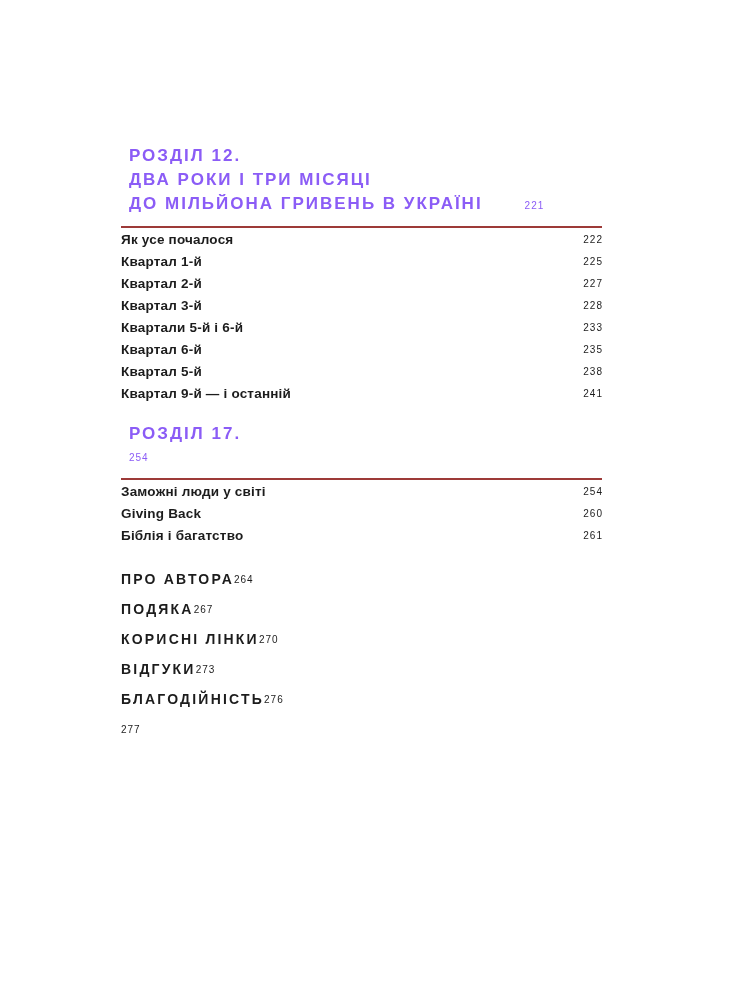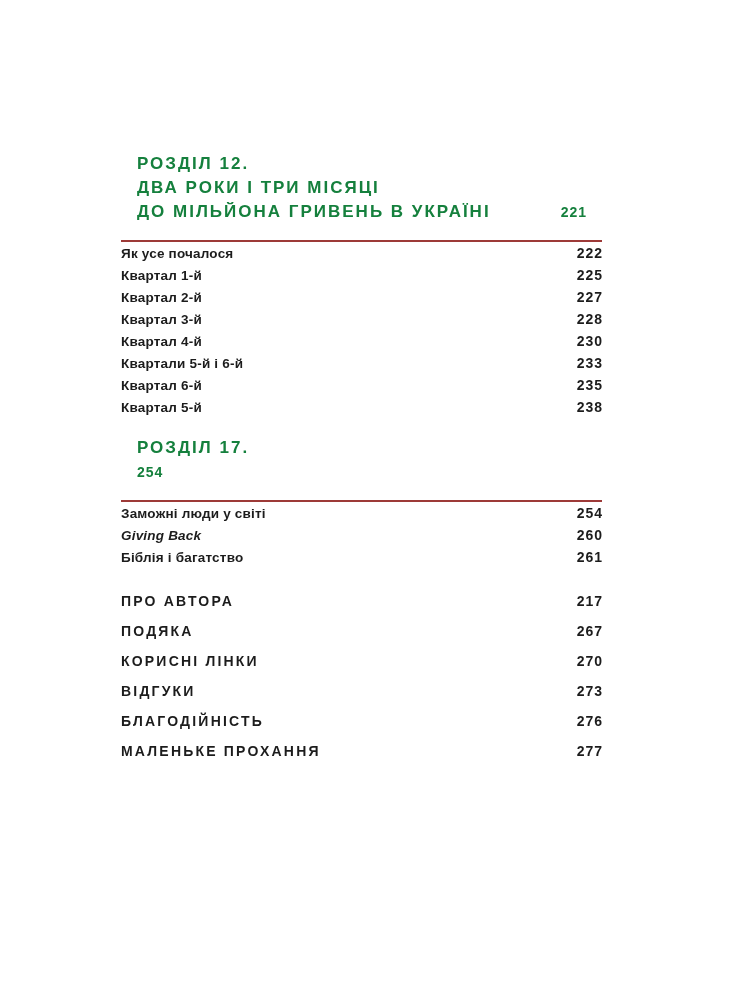--- a/index.html
+++ b/index.html
@@ -11,37 +11,36 @@
     position:relative;
     overflow:hidden;
   }
   .toc{
     position:absolute;
     left:121px;top:136px;
     width:481px;
   }
   
   .ch-head{
-    margin:16px;
+    margin:8px;
     font-size:17px;
     font-weight:bold;
     letter-spacing:2px;
     line-height:24px;
-    color:#15803d;
+    color:#8b5cf6;
   }
   .ch-line{display:block;}
   .ch-line-last{
     display:flex;
-    justify-content:space-between;
     align-items:baseline;
     gap:42px;
   }
   .num{
-    font-size:14px;
-    font-weight:bold;
+    font-size:10px;
+    font-weight:normal;
     letter-spacing:1px;
     margin-right:-1px;
     white-space:nowrap;
   }
   .rule{
     height:2px;
     background:#9d3a38;
     margin:0;
   }
   
@@ -52,32 +51,31 @@
   .entry{
     height:22px;
     display:flex;
     justify-content:space-between;
     align-items:center;
     font-size:13.5px;
     font-weight:bold;
     letter-spacing:0.2px;
   }
   .entry .lbl{white-space:nowrap;}
-  .entry.italic .lbl{font-style:italic;}
+  .entry.italic .lbl{}
   .chapter + .chapter{margin-top:18px;}
   
   .backmatter{
     list-style:none;
     margin:18px 0 0 0;
     padding:0;
   }
   .bm{
     height:30px;
     display:flex;
-    justify-content:space-between;
     align-items:center;
     font-size:14px;
     font-weight:bold;
     letter-spacing:2.2px;
   }
 </style>
 </head>
 <body>
 
 <div class="page">
@@ -104,34 +102,34 @@
           </li>
         <li class="entry">
             <span class="lbl">Квартал 2-й</span>
             <span class="num">227</span>
           </li>
         <li class="entry">
             <span class="lbl">Квартал 3-й</span>
             <span class="num">228</span>
           </li>
         <li class="entry">
-            <span class="lbl">Квартал 4-й</span>
-            <span class="num">230</span>
-          </li>
-        <li class="entry">
             <span class="lbl">Квартали 5-й і 6-й</span>
             <span class="num">233</span>
           </li>
         <li class="entry">
             <span class="lbl">Квартал 6-й</span>
             <span class="num">235</span>
           </li>
         <li class="entry">
             <span class="lbl">Квартал 5-й</span>
             <span class="num">238</span>
+          </li>
+        <li class="entry">
+            <span class="lbl">Квартал 9-й — і останній</span>
+            <span class="num">241</span>
           </li>
       </ul>
     </section>
 
     <section class="chapter">
       <h2 class="ch-head">
         <span class="ch-line">РОЗДІЛ 17.</span>
         <span class="ch-line ch-line-last">
           <span class="num">254</span>
         </span>
@@ -149,38 +147,37 @@
         <li class="entry">
             <span class="lbl">Біблія і багатство</span>
             <span class="num">261</span>
           </li>
       </ul>
     </section>
 
     <ul class="backmatter">
       <li class="bm">
           <span class="lbl">ПРО АВТОРА</span>
-          <span class="num">217</span>
+          <span class="num">264</span>
         </li>
       <li class="bm">
           <span class="lbl">ПОДЯКА</span>
           <span class="num">267</span>
         </li>
       <li class="bm">
           <span class="lbl">КОРИСНІ ЛІНКИ</span>
           <span class="num">270</span>
         </li>
       <li class="bm">
           <span class="lbl">ВІДГУКИ</span>
           <span class="num">273</span>
         </li>
       <li class="bm">
           <span class="lbl">БЛАГОДІЙНІСТЬ</span>
           <span class="num">276</span>
         </li>
       <li class="bm">
-          <span class="lbl">МАЛЕНЬКЕ ПРОХАННЯ</span>
           <span class="num">277</span>
         </li>
     </ul>
 
   </main>
 </div>
 
 </body></html>

